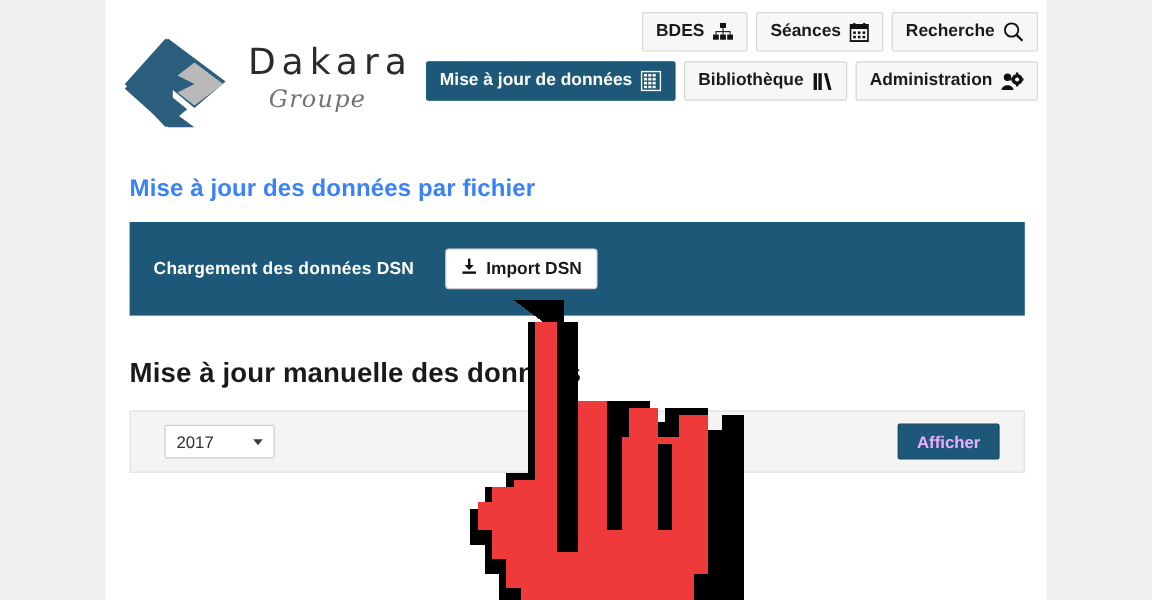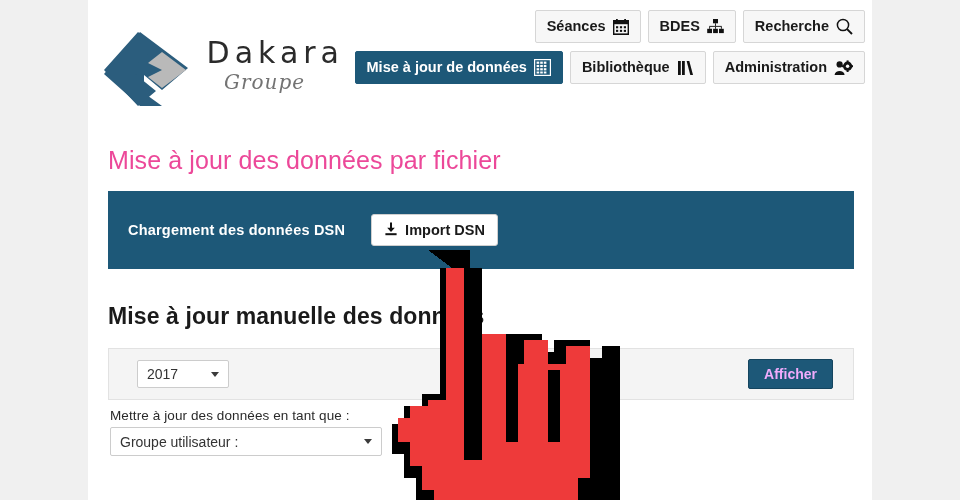--- a/index.html
+++ b/index.html
@@ -104,23 +104,23 @@
     color: #ffffff;
   }
   .navbtn .ico { display: inline-flex; align-items: center; }
   .navbtn svg { display: block; }
 
   
   .content { position: relative; padding: 0 18px; }
 
   h1.section-title {
     margin: 24px 0 0 2px;
-    font-size: 25px;
-    font-weight: 400;
-    color: #ec4899;
+    font-size: 20px;
+    font-weight: 700;
+    color: #3b82f6;
     letter-spacing: 0.1px;
   }
   h1.section-title2 {
     margin: 34px 0 0 2px;
     font-size: 23px;
     font-weight: 700;
     color: #1a1a1a;
     letter-spacing: 0.1px;
   }
 
@@ -243,50 +243,50 @@
         <div class="brand-name">Dakara</div>
         <div class="brand-sub">Groupe</div>
       </div>
     </div>
 
     <div class="navwrap">
 
       <div class="navrow">
 
         <div class="navbtn">
+          <span>BDES</span>
+          <span class="ico">
+            <svg width="17" height="15" viewBox="0 0 17 15">
+              <rect x="6" y="0" width="5" height="4.3" fill="#111"></rect>
+              <rect x="8.1" y="4.3" width="0.9" height="2.6" fill="#111"></rect>
+              <rect x="2.2" y="6.9" width="12.6" height="0.9" fill="#111"></rect>
+              <rect x="2.2" y="7.8" width="0.9" height="2" fill="#111"></rect>
+              <rect x="8.1" y="7.8" width="0.9" height="2" fill="#111"></rect>
+              <rect x="13.9" y="7.8" width="0.9" height="2" fill="#111"></rect>
+              <rect x="0.2" y="9.8" width="4.8" height="4.3" fill="#111"></rect>
+              <rect x="6.1" y="9.8" width="4.8" height="4.3" fill="#111"></rect>
+              <rect x="12" y="9.8" width="4.8" height="4.3" fill="#111"></rect>
+            </svg>
+          </span>
+        </div>
+
+        <div class="navbtn">
           <span>Séances</span>
           <span class="ico">
             <svg width="16" height="16" viewBox="0 0 16 16">
               <rect x="0.6" y="1.8" width="14.8" height="13.4" fill="none" stroke="#111" stroke-width="1.6"></rect>
               <rect x="0.6" y="1.8" width="14.8" height="3.4" fill="#111"></rect>
               <rect x="3" y="0" width="1.8" height="3.2" fill="#111"></rect>
               <rect x="11.2" y="0" width="1.8" height="3.2" fill="#111"></rect>
               <rect x="3" y="7.2" width="2.2" height="2.1" fill="#111"></rect>
               <rect x="6.9" y="7.2" width="2.2" height="2.1" fill="#111"></rect>
               <rect x="10.8" y="7.2" width="2.2" height="2.1" fill="#111"></rect>
               <rect x="3" y="10.8" width="2.2" height="2.1" fill="#111"></rect>
               <rect x="6.9" y="10.8" width="2.2" height="2.1" fill="#111"></rect>
               <rect x="10.8" y="10.8" width="2.2" height="2.1" fill="#111"></rect>
-            </svg>
-          </span>
-        </div>
-
-        <div class="navbtn">
-          <span>BDES</span>
-          <span class="ico">
-            <svg width="17" height="15" viewBox="0 0 17 15">
-              <rect x="6" y="0" width="5" height="4.3" fill="#111"></rect>
-              <rect x="8.1" y="4.3" width="0.9" height="2.6" fill="#111"></rect>
-              <rect x="2.2" y="6.9" width="12.6" height="0.9" fill="#111"></rect>
-              <rect x="2.2" y="7.8" width="0.9" height="2" fill="#111"></rect>
-              <rect x="8.1" y="7.8" width="0.9" height="2" fill="#111"></rect>
-              <rect x="13.9" y="7.8" width="0.9" height="2" fill="#111"></rect>
-              <rect x="0.2" y="9.8" width="4.8" height="4.3" fill="#111"></rect>
-              <rect x="6.1" y="9.8" width="4.8" height="4.3" fill="#111"></rect>
-              <rect x="12" y="9.8" width="4.8" height="4.3" fill="#111"></rect>
             </svg>
           </span>
         </div>
 
         <div class="navbtn">
           <span>Recherche</span>
           <span class="ico">
             <svg width="17" height="17" viewBox="0 0 17 17">
               <circle cx="7" cy="7" r="5.6" fill="none" stroke="#111" stroke-width="1.5"></circle>
               <line x1="11.1" y1="11.1" x2="16" y2="16" stroke="#111" stroke-width="1.9"></line>
@@ -376,27 +376,20 @@
     <h1 class="section-title2">Mise à jour manuelle des données</h1>
 
     <div class="form-panel">
       <div class="select-box select-year">
         <span>2017</span>
         <span class="caret"></span>
       </div>
       <button class="afficher-btn">Afficher</button>
     </div>
 
-    <div class="field-block">
-      <div class="field-label">Mettre à jour des données en tant que :</div>
-      <div class="select-box select-group">
-        <span>Groupe utilisateur :</span>
-        <span class="caret"></span>
-      </div>
-    </div>
 
   </div>
 </div>
 
 <div id="cursor">
   <svg viewBox="0 0 90 86" width="270" height="258" shape-rendering="crispEdges">
 
     <path fill="#000000" d="
       M26,0 h14 v6 h4 v30 h6 v-8 h14 v6 h4 v-4 h12 v6 h4 v-4 h10 v50 h-4 v10 h-4 v8 h-6 v6 h-44 v-6 h-6 v-8 h-4 v-8 h-4 v-8 h-4 v-8 h-4 v-10 h4 v-6 h6 v-4 h6 v-42 h4 z"></path>
 

